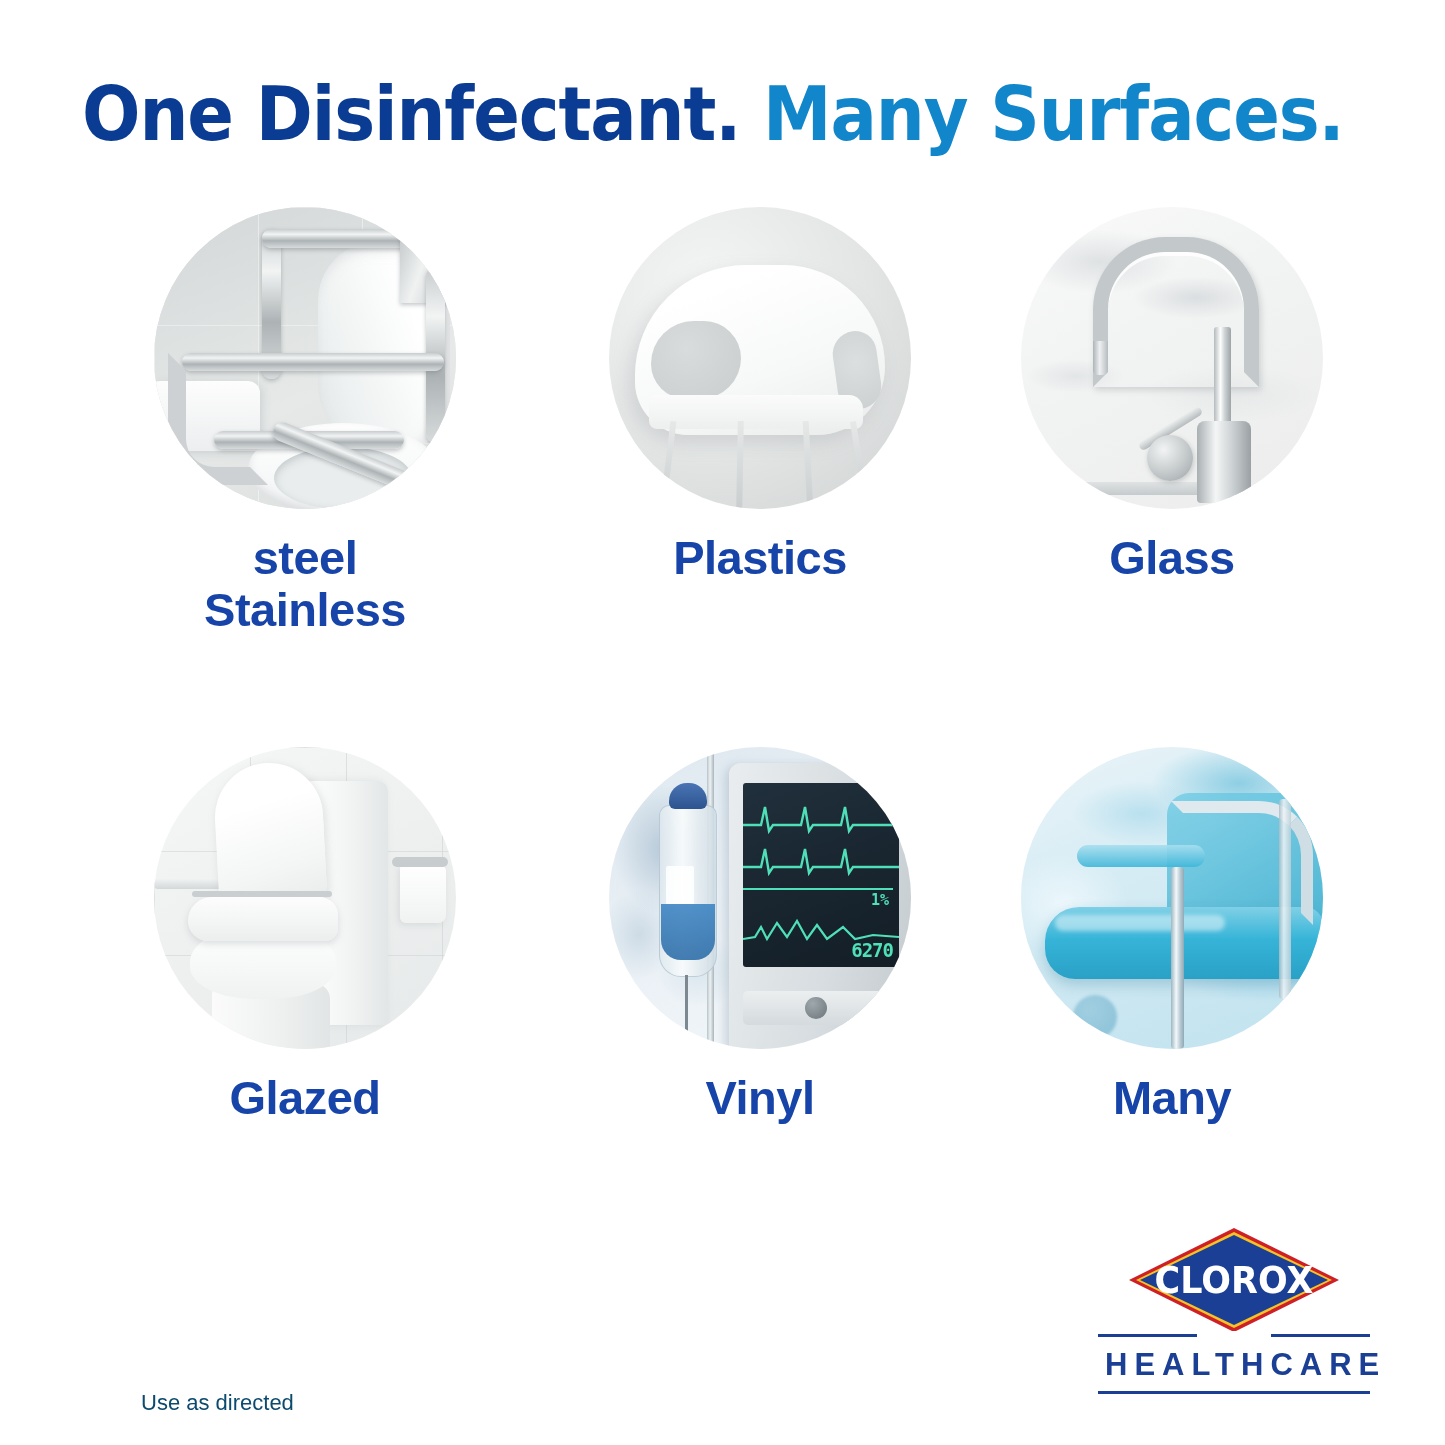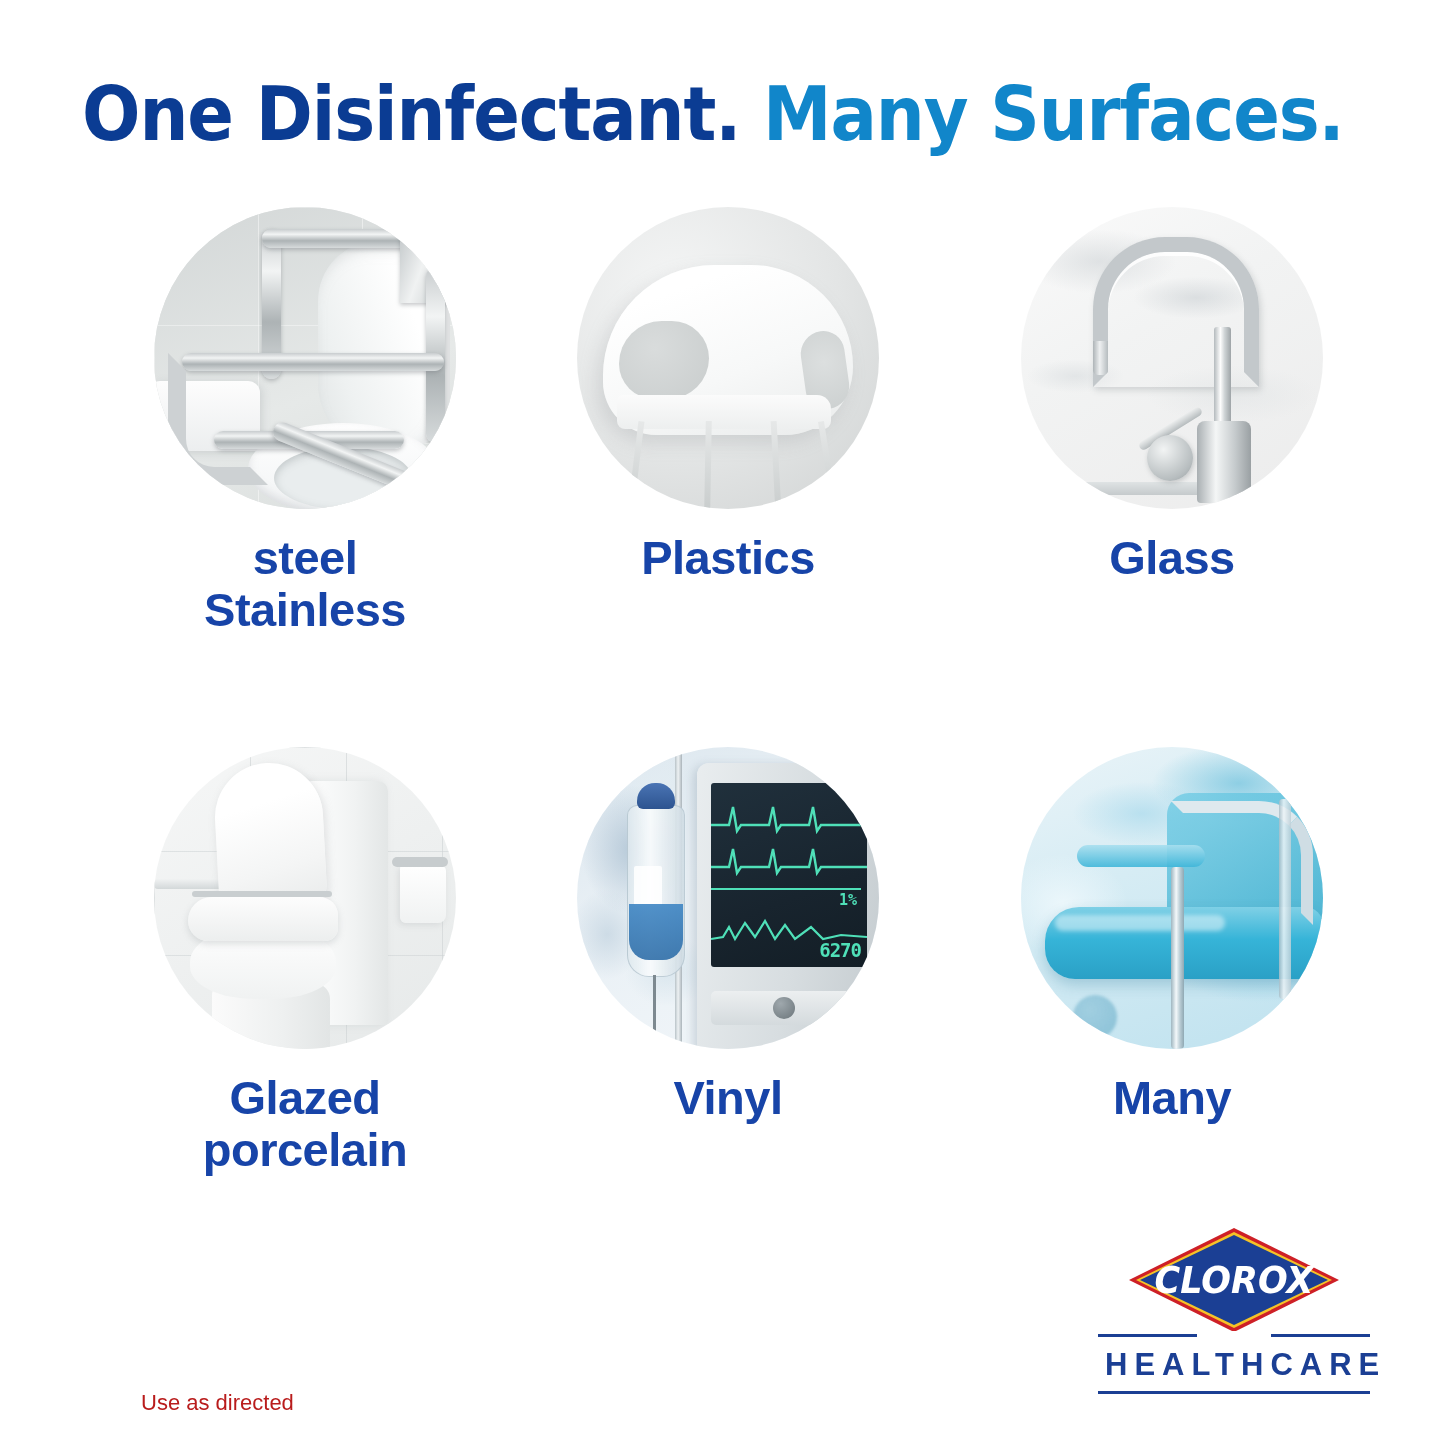--- a/index.html
+++ b/index.html
@@ -25,21 +25,21 @@
     transform-origin:left center;
   }
   .hl-dark{color:#0b3c93;}
   .hl-light{color:#1186ca;}
 
   
   .grid{position:absolute;left:0;top:198px;width:1445px;}
   .row{position:relative;height:540px;}
   .cell{position:absolute;width:440px;text-align:center;}
   .cell.c1{left:85px;}
-  .cell.c2{left:508px;}
+  .cell.c2{left:540px;}
   .cell.c3{left:952px;}
 
   .circle-wrap{
     width:440px;height:320px;
     display:flex;align-items:center;justify-content:center;
   }
   .circle{
     width:302px;height:302px;border-radius:50%;
     overflow:hidden;position:relative;
     background:#f2f3f4;
@@ -371,21 +371,21 @@
     border-radius:4px;opacity:.85;
   }
   .img-vinyl .wheel{
     position:absolute;left:52px;bottom:10px;width:44px;height:44px;border-radius:50%;
     background:radial-gradient(circle at 38% 34%,rgba(150,200,220,.8),rgba(96,168,196,.6));
     filter:blur(1.5px);
   }
 
   
   .logo{position:absolute;left:1098px;top:1228px;width:272px;}
-  .diamond-wrap{position:relative;width:210px;height:104px;margin:0 auto;font-style:italic;}
+  .diamond-wrap{position:relative;width:210px;height:104px;margin:0 auto;}
   .diamond{
     position:absolute;left:0;top:0;width:210px;height:104px;
     background:#ce2027;
     clip-path:polygon(50% 0%,100% 50%,50% 100%,0% 50%);
     border-radius:10px;
   }
   .diamond.gold{
     left:7px;top:4px;width:196px;height:96px;background:#f5c327;
   }
   .diamond.blue{
@@ -410,21 +410,21 @@
   .hc-word{
     text-align:center;color:#1b3f94;font-weight:bold;
     font-size:31px;letter-spacing:7px;line-height:36px;
     text-indent:7px;
   }
   .hc-rule-bot{height:3px;background:#1b3f94;margin-top:8px;}
 
   
   .footer{
     position:absolute;left:141px;top:1390px;
-    color:#b91c1c;font-size:22px;line-height:26px;
+    color:#0c4a6e;font-size:22px;line-height:26px;
   }
 </style>
 </head>
 <body>
 
 <div class="page">
 
   <div class="headline">
     <span class="hl-dark">One Disinfectant.</span>
     <span class="hl-light">Many Surfaces.</span>
@@ -505,21 +505,20 @@
             <div class="tank"></div>
             <div class="lid"></div>
             <div class="pedestal"></div>
             <div class="bowl4"></div>
             <div class="seat"></div>
             <div class="paper"></div>
           </div>
         </div>
         <div class="label">
           <div>Glazed</div>
-          <div>porcelain</div>
         </div>
       </div>
 
       <div class="cell c2">
         <div class="circle-wrap">
           <div class="circle img-glass">
             <div class="blurbg"></div>
 
             <div class="monitor">
               <div class="screen">

